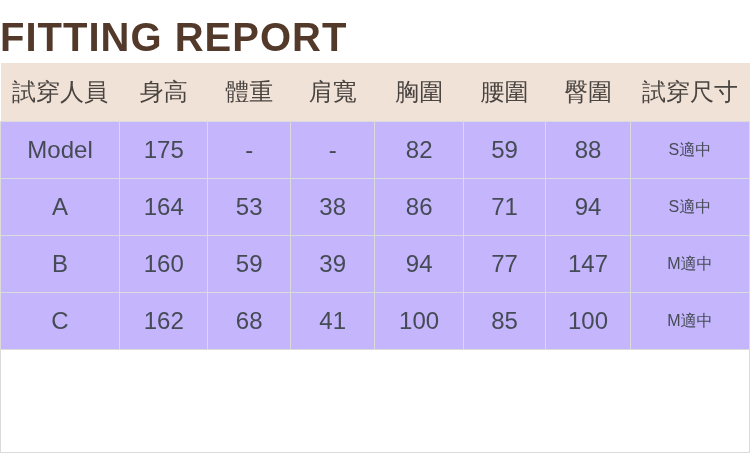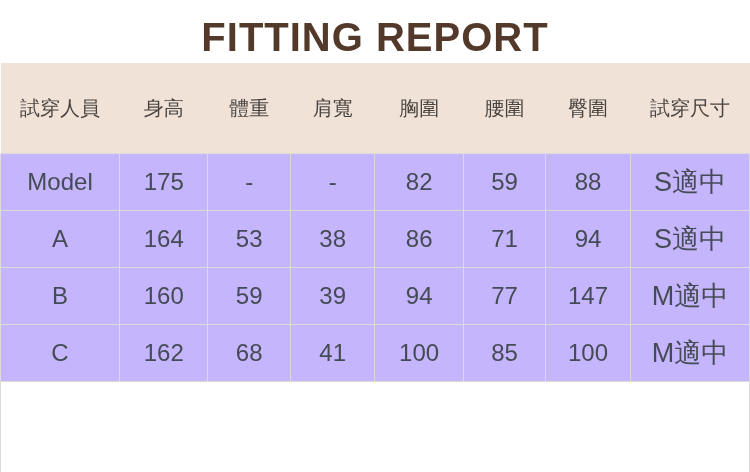--- a/index.html
+++ b/index.html
@@ -12,21 +12,21 @@
     width: 750px;
     height: 472px;
     background: #ffffff;
     font-family: "Liberation Sans", "DejaVu Sans", sans-serif;
     overflow: hidden;
   }
   .report-title {
     margin: 0;
     padding-top: 12px;
     height: 63px;
-    text-align: center;
+    text-align: left;
     font-size: 40px;
     line-height: 50px;
     font-weight: bold;
     letter-spacing: 1px;
     color: #523929;
     box-sizing: border-box;
   }
   table.fitting-table {
     width: 750px;
     border-collapse: collapse;
@@ -36,42 +36,42 @@
   table.fitting-table col.c-height { width: 11.8%; }
   table.fitting-table col.c-weight { width: 11.0%; }
   table.fitting-table col.c-shoulder { width: 11.3%; }
   table.fitting-table col.c-chest { width: 11.8%; }
   table.fitting-table col.c-waist { width: 11.0%; }
   table.fitting-table col.c-hip { width: 11.3%; }
   table.fitting-table col.c-size { width: 15.9%; }
   table.fitting-table thead th {
     background: #f1e2d8;
     height: 58px;
-    font-size: 20px;
+    font-size: 24px;
     font-weight: normal;
     color: #494440;
     text-align: center;
     border: none;
-    padding: 16px;
+    padding: 0;
   }
   table.fitting-table tbody td {
     height: 56px;
     border: 1px solid #dbdbdb;
     text-align: center;
     vertical-align: middle;
     font-size: 24px;
     color: #454b55;
     padding: 0;
     background: #c4b5fd;
   }
   table.fitting-table tbody tr td:first-child {
     font-size: 24px;
   }
   table.fitting-table tbody td.size-cell {
-    font-size: 27px;
+    font-size: 16px;
   }
   .notes {
     box-sizing: border-box;
     width: 750px;
     height: 103px;
     border: 1px solid #dbdbdb;
     border-top: none;
     padding: 6px 8px 0 8px;
     color: #3d3d3d;
     font-size: 19px;

